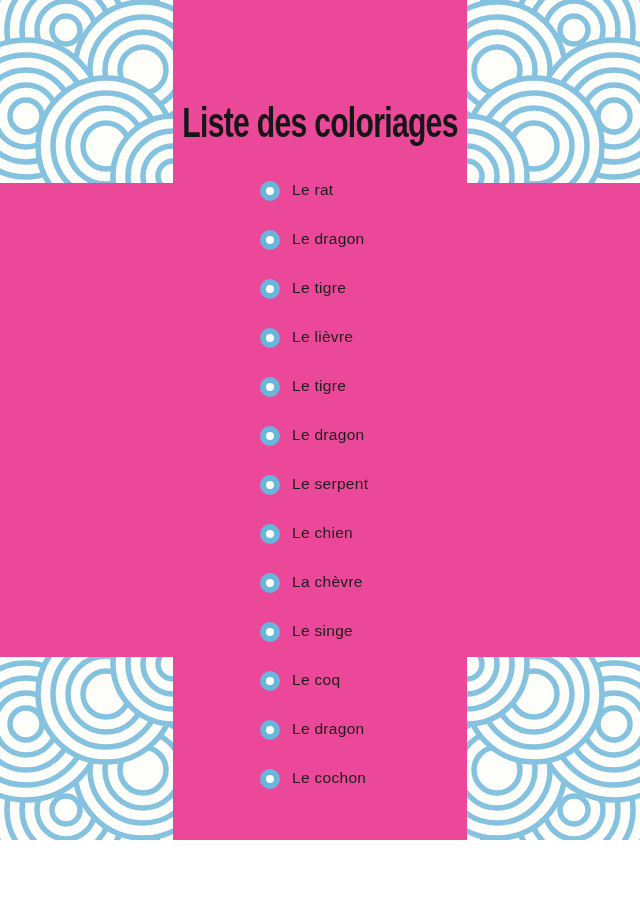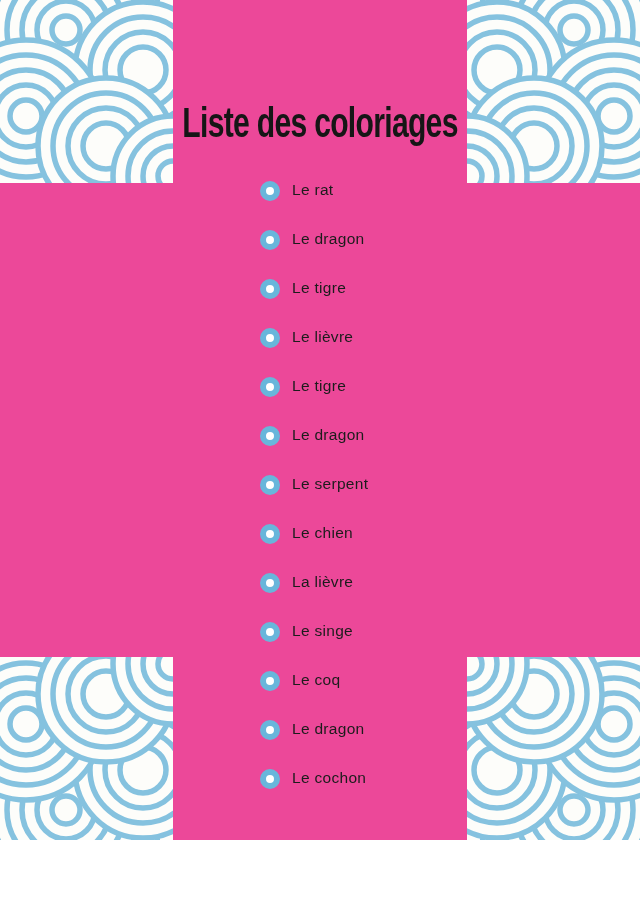--- a/index.html
+++ b/index.html
@@ -316,21 +316,21 @@
     <li>
       <span class="bullet"></span>
       <span class="item-label">Le serpent</span>
     </li>
     <li>
       <span class="bullet"></span>
       <span class="item-label">Le chien</span>
     </li>
     <li>
       <span class="bullet"></span>
-      <span class="item-label">La lièvre</span>
+      <span class="item-label">La chèvre</span>
     </li>
     <li>
       <span class="bullet"></span>
       <span class="item-label">Le singe</span>
     </li>
     <li>
       <span class="bullet"></span>
       <span class="item-label">Le coq</span>
     </li>
     <li>

